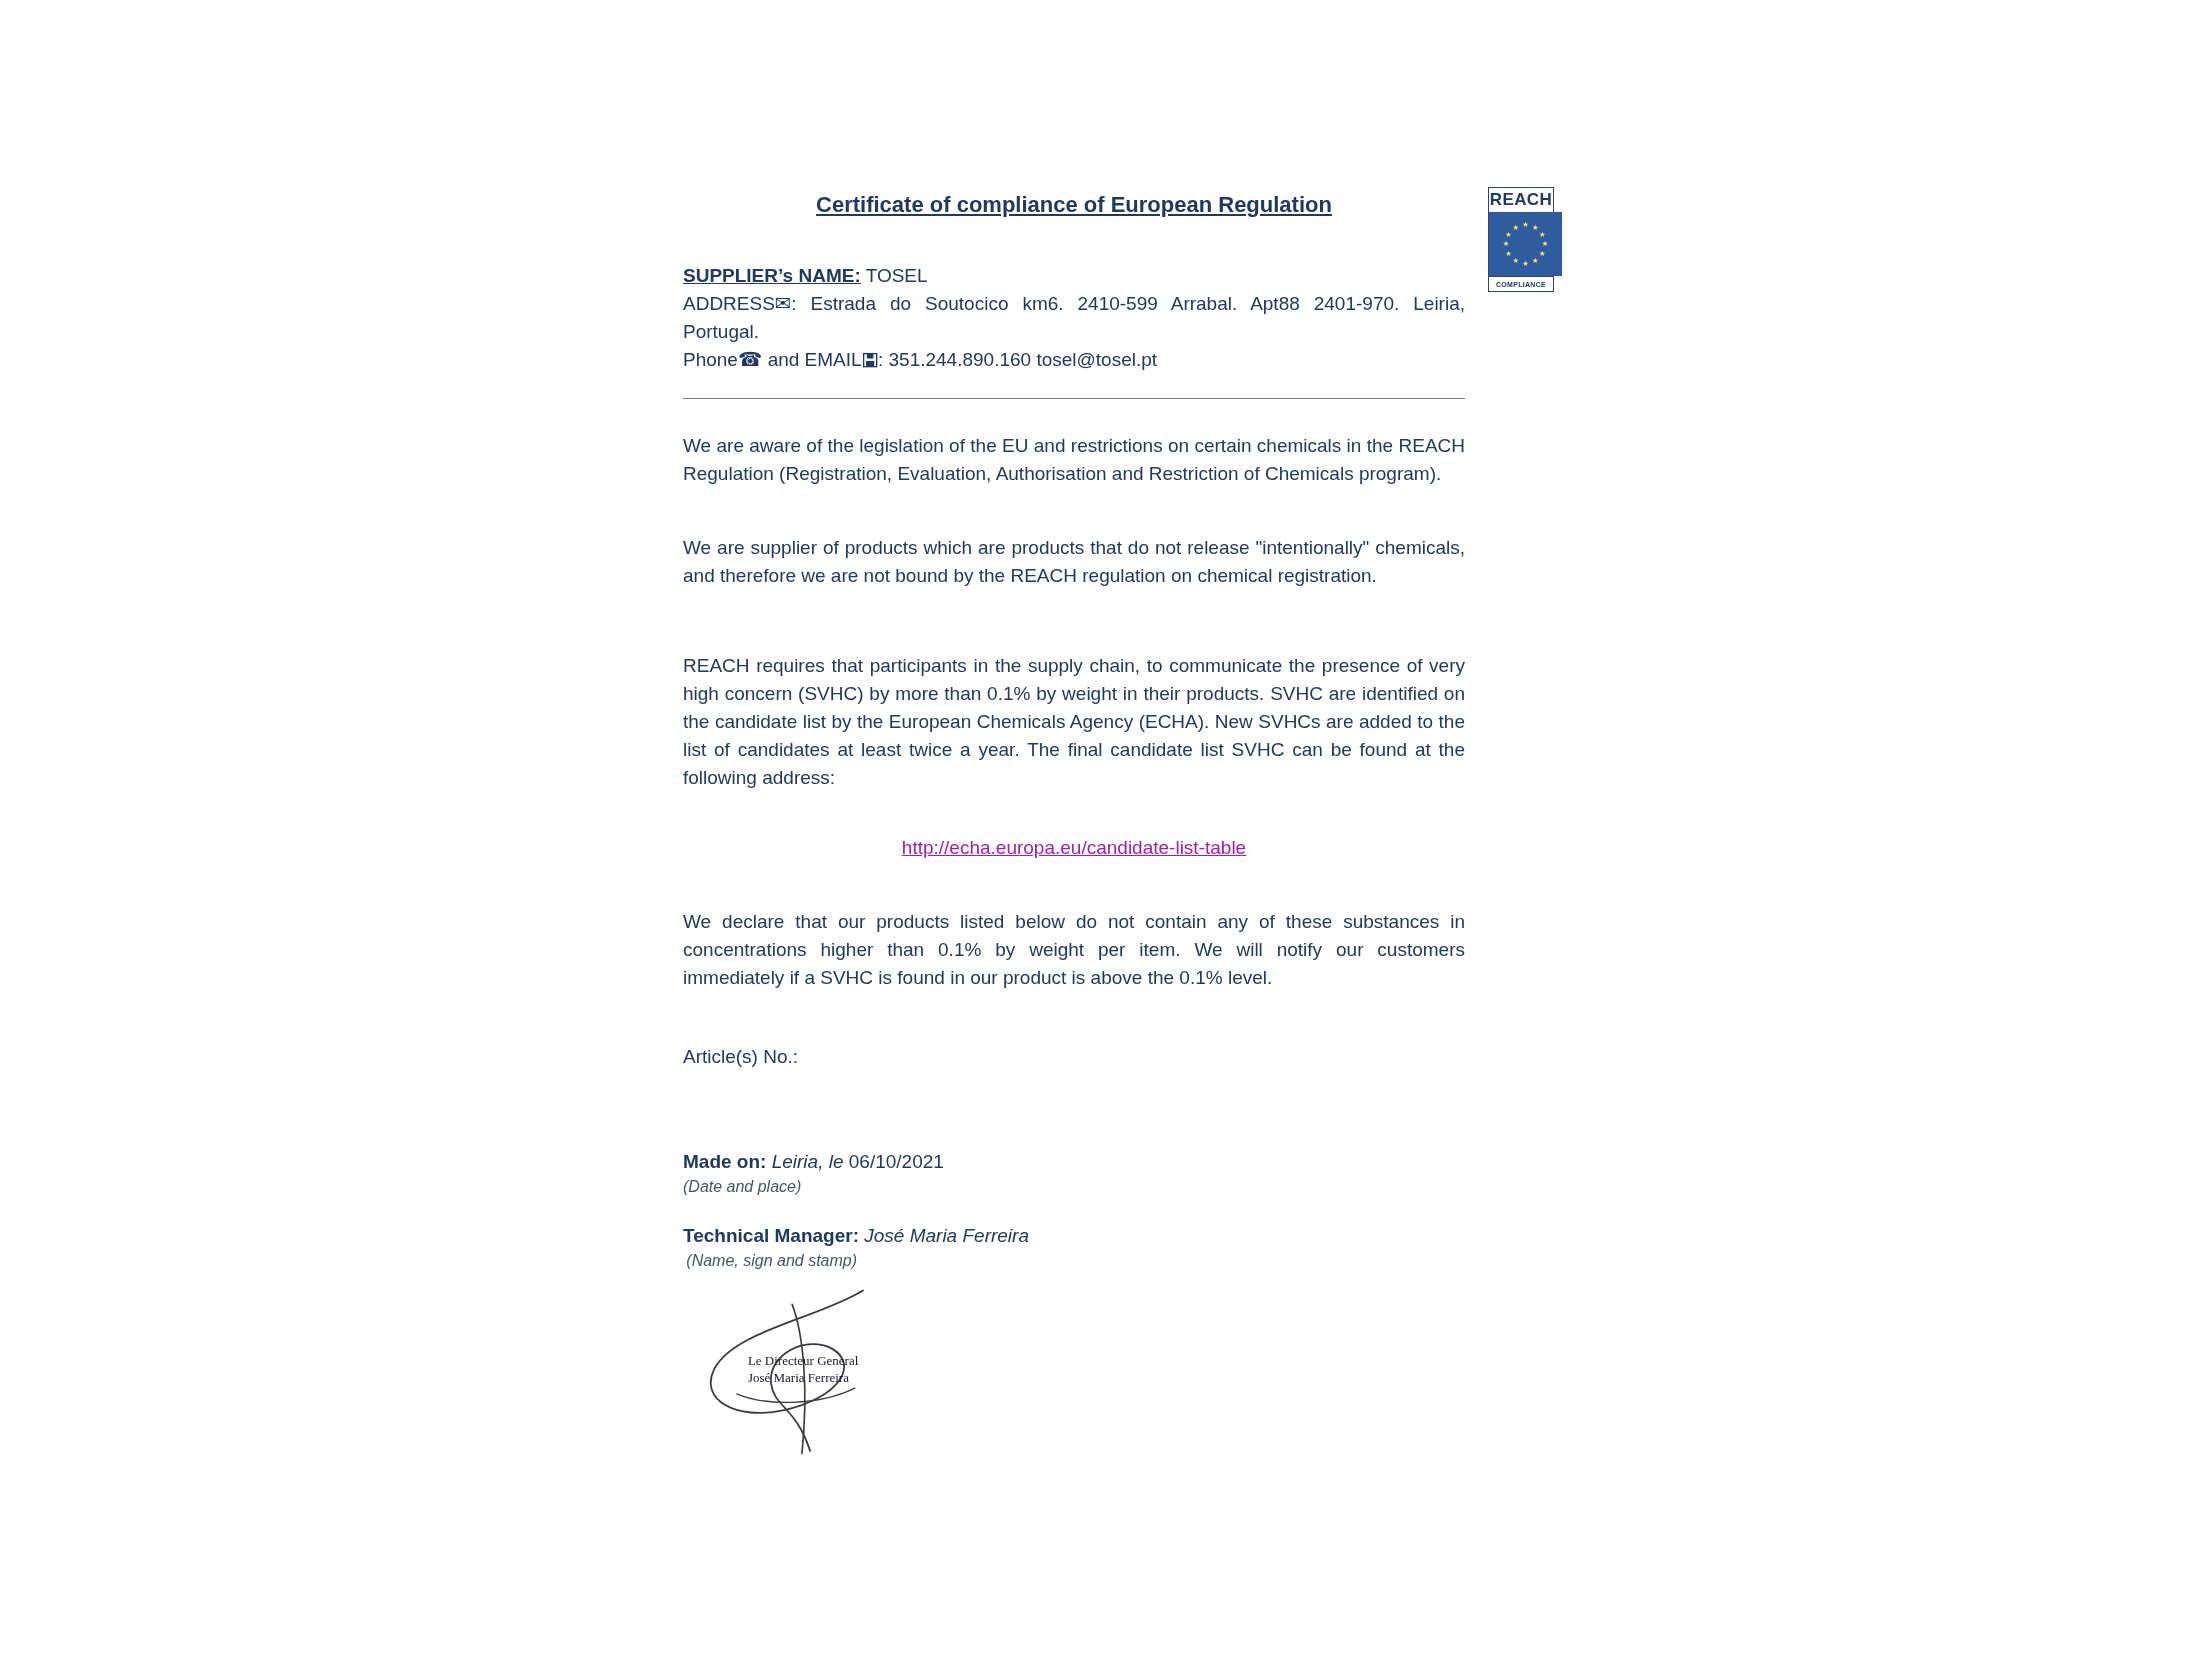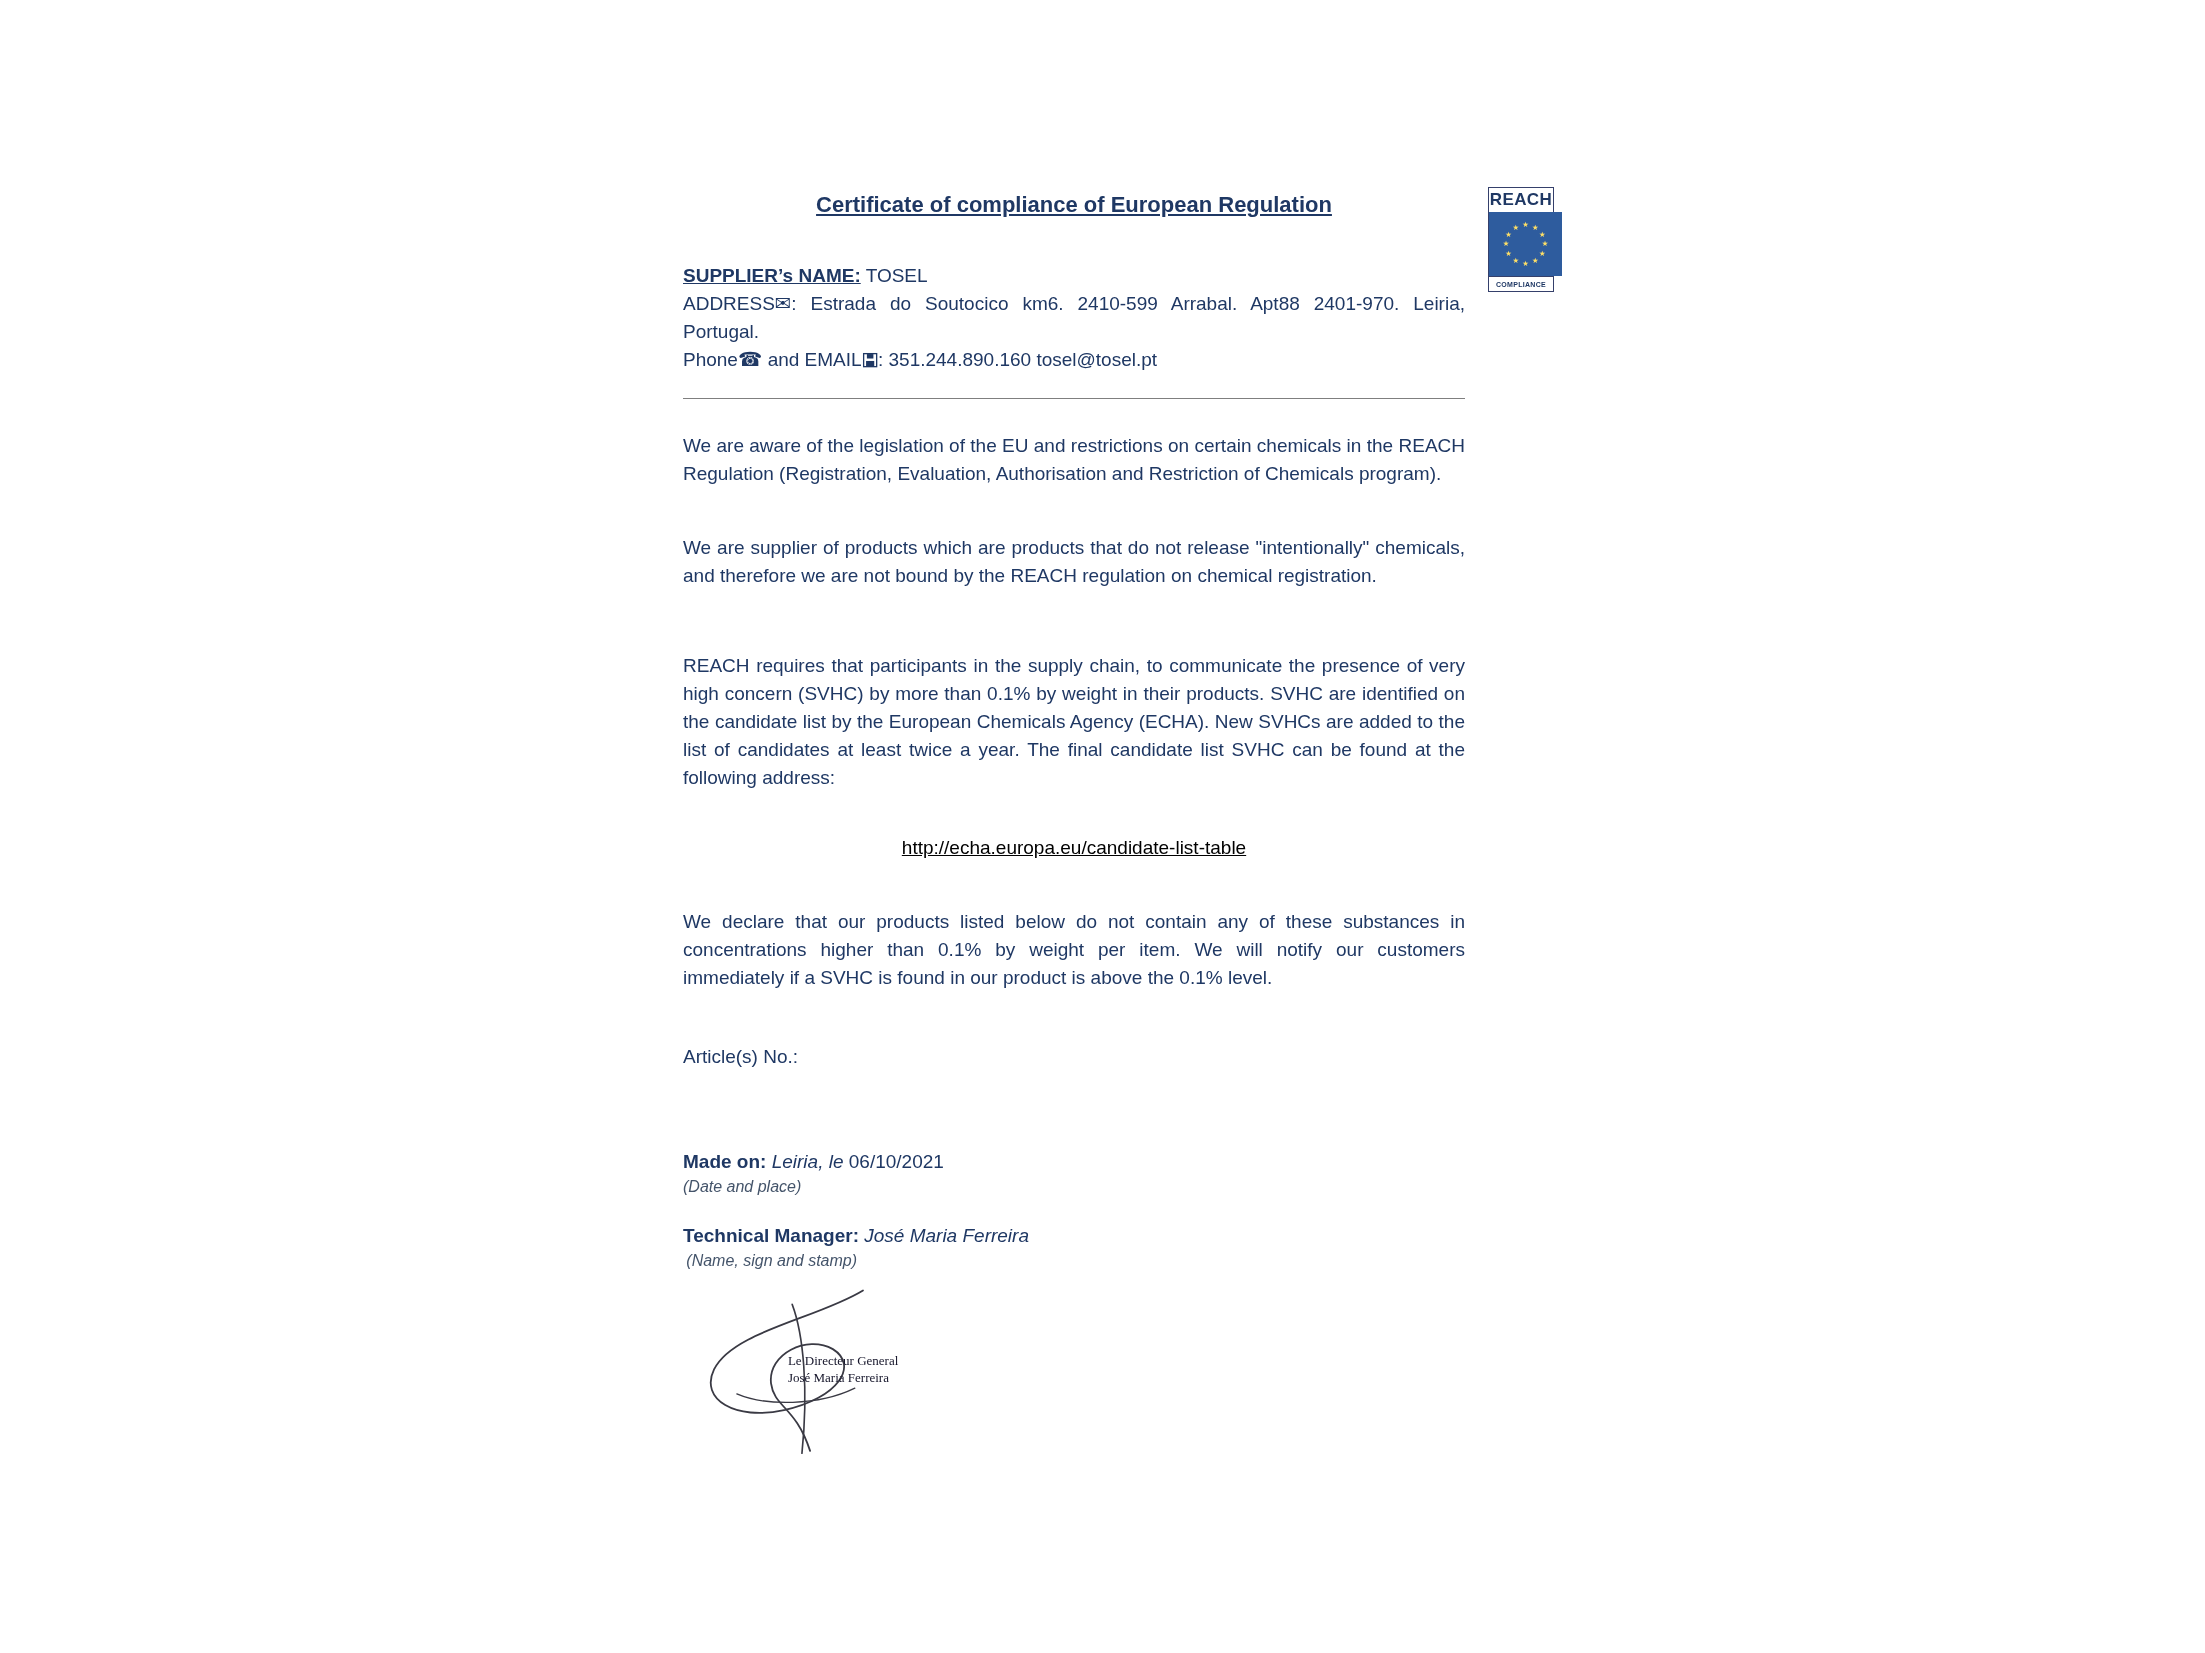--- a/index.html
+++ b/index.html
@@ -37,21 +37,21 @@
   .rule {
     border: none;
     border-top: 1.6px solid #7f7f7f;
     margin: 24.4px 0 0 0;
   }
   .para { margin: 0; }
   .p1 { margin-top: 33px; }
   .p2 { margin-top: 46px; }
   .p3 { margin-top: 62px; }
   .link-line { margin-top: 42px; text-align: center; }
-  .link-line a { color: #000000; text-decoration: underline; cursor: pointer; }
+  .link-line a { color: #a21caf; text-decoration: underline; cursor: pointer; }
   .p4 { margin-top: 46px; }
   .articles { margin-top: 51px; text-align: left; }
   .made-on { margin-top: 77px; text-align: left; }
   .bold-label { font-weight: bold; }
   .italic-name { font-style: italic; }
   .note {
     font-size: 16px;
     font-style: italic;
     color: #44546A;
     line-height: 18px;
@@ -110,21 +110,20 @@
   .signature svg { position: absolute; left: 0; top: 0; }
   .signature-text {
     position: absolute;
     left: 60px;
     top: 68px;
     font-family: "Liberation Serif", serif;
     font-size: 13px;
     line-height: 17px;
     color: #15152a;
     text-align: left;
-    margin-left: 40px;
   }
 </style>
 </head>
 <body>
 
 <div class="page">
 
   <div class="logo">
     <div class="logo-top">REACH</div>
     <div class="logo-flag">

